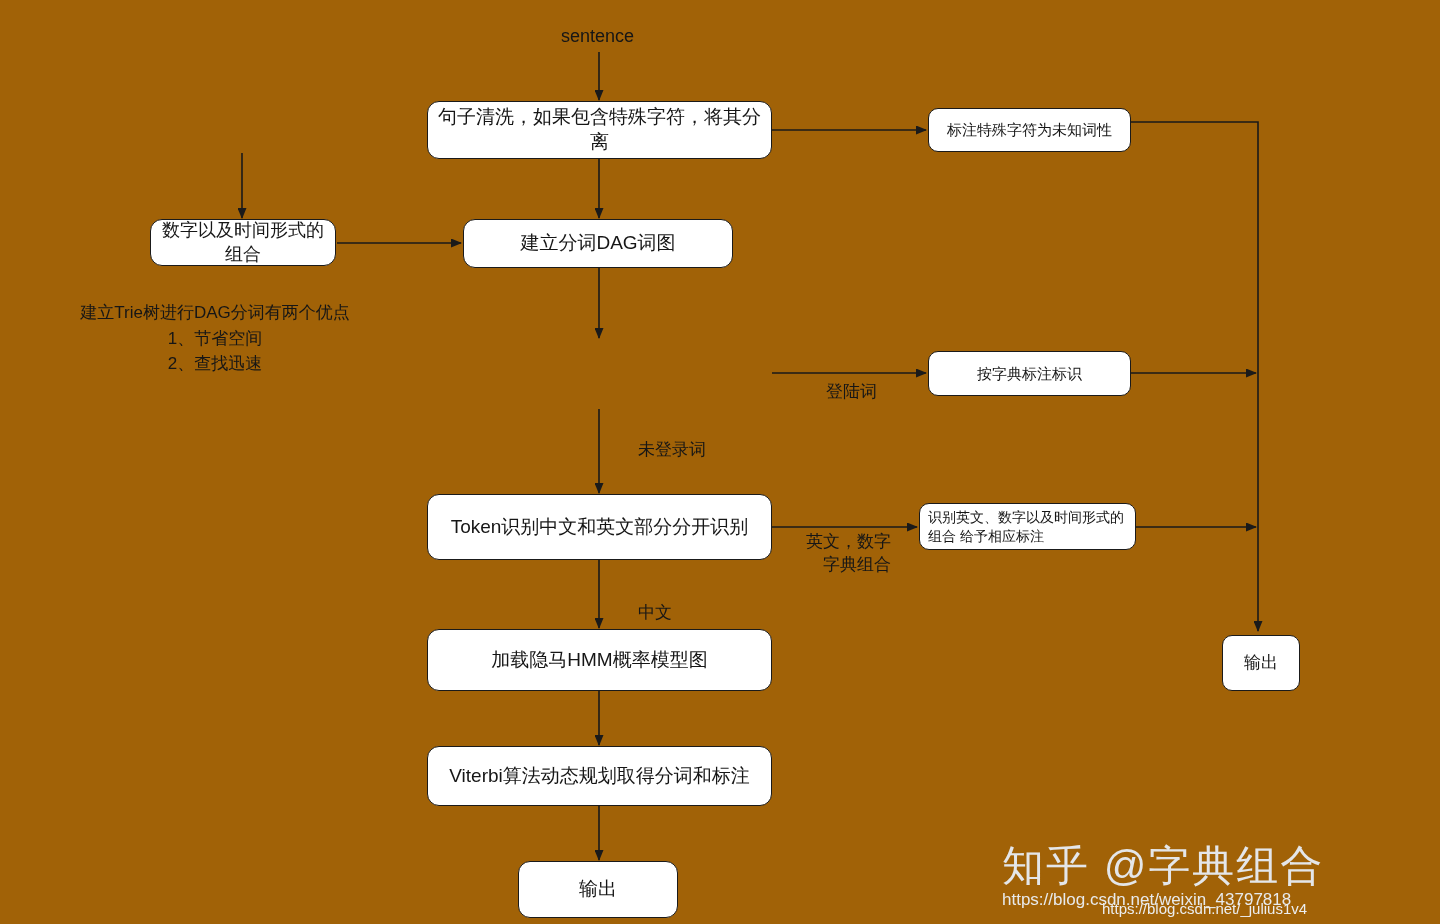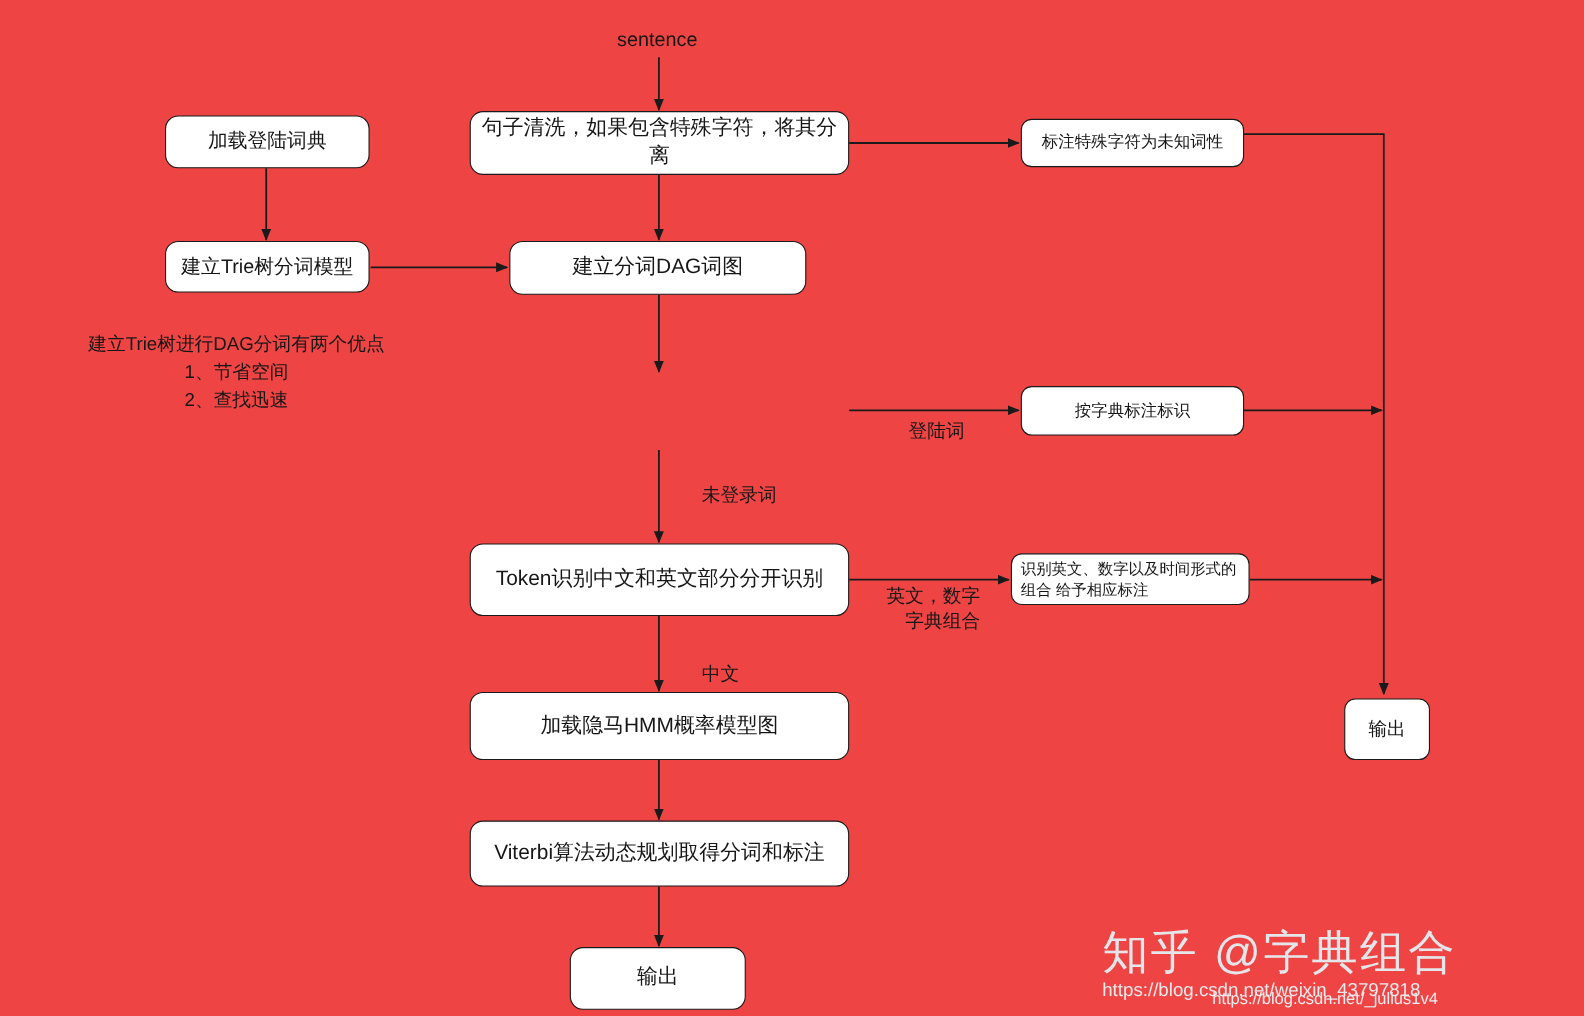--- a/index.html
+++ b/index.html
@@ -8,21 +8,21 @@
     padding: 0;
     background: #ffffff;
   }
   body {
     font-family: "Liberation Sans", "DejaVu Sans", sans-serif;
   }
   #canvas {
     position: relative;
     width: 1440px;
     height: 924px;
-    background: #ef4444;
+    background: #a16207;
     overflow: hidden;
   }
   #edges {
     position: absolute;
     left: 0;
     top: 0;
     width: 1440px;
     height: 924px;
     pointer-events: none;
   }
@@ -140,23 +140,22 @@
       <path d="M1131,122 L1258,122 L1258,631" marker-end="url(#arrow)"></path>
 
       <path d="M1131,373 L1256,373" marker-end="url(#arrow)"></path>
 
       <path d="M1136,527 L1256,527" marker-end="url(#arrow)"></path>
     </g>
   </svg>
 
   <div class="io-label" style="left:561px; top:26px;">sentence</div>
 
-  <div class="node md" style="left:150px; top:105px; width:186px; height:48px;">加载登陆词典</div>
 
-  <div class="node md" style="left:150px; top:219px; width:186px; height:47px;">建立Trie树分词模型</div>
+  <div class="node md" style="left:150px; top:219px; width:186px; height:47px;">数字以及时间形式的组合</div>
 
   <div class="free-text center" style="left:55px; top:300px; width:320px;">建立Trie树进行DAG分词有两个优点
 1、节省空间
 2、查找迅速</div>
 
   <div class="node lg" style="left:427px; top:101px; width:345px; height:58px;">句子清洗，如果包含特殊字符，将其分离</div>
 
   <div class="node lg" style="left:463px; top:219px; width:270px; height:49px;">建立分词DAG词图</div>
 
 

